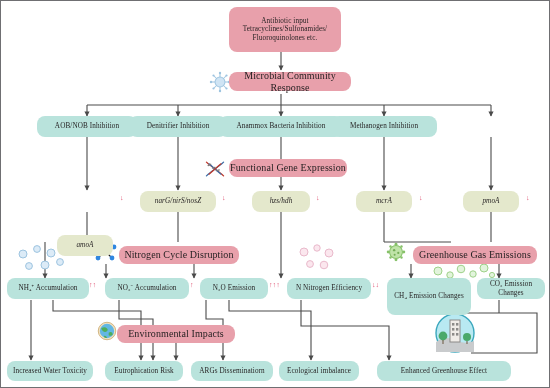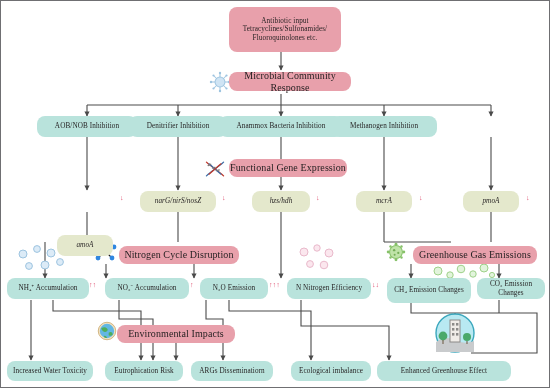--- a/index.html
+++ b/index.html
@@ -254,22 +254,22 @@
 
   <div class="node teal f7" style="left:104px;top:277px;width:84px;height:21px;">NO₂⁻ Accumulation</div>
   <span class="up f7" style="left:189px;top:280px;">↑</span>
 
   <div class="node teal f7" style="left:199px;top:277px;width:68px;height:21px;">N₂O Emission</div>
   <span class="up f7" style="left:268px;top:280px;">↑↑↑</span>
 
   <div class="node teal f7" style="left:286px;top:277px;width:84px;height:21px;">N Nitrogen Efficiency</div>
   <span class="dn f7" style="left:371px;top:280px;">↓↓</span>
 
-  <div class="node teal f7" style="left:386px;top:277px;width:84px;height:25px;">CH₄ Emission Changes</div>
+  <div class="node teal f7" style="left:386px;top:277px;width:84px;height:37px;">CH₄ Emission Changes</div>
   <div class="node teal f7" style="left:476px;top:277px;width:68px;height:21px;">CO₂ Emission Changes</div>
 
   <div class="node teal f7" style="left:6px;top:360px;width:86px;height:20px;">Increased Water Toxicity</div>
   <div class="node teal f7" style="left:104px;top:360px;width:78px;height:20px;">Eutrophication Risk</div>
   <div class="node teal f7" style="left:190px;top:360px;width:82px;height:20px;">ARGs Disseminatiorn</div>
-  <div class="node teal f7" style="left:290px;top:360px;width:80px;height:20px;">Ecological imbalance</div>
+  <div class="node teal f7" style="left:278px;top:360px;width:80px;height:20px;">Ecological imbalance</div>
   <div class="node teal f7" style="left:376px;top:360px;width:134px;height:20px;">Enhanced Greenhouse Effect</div>
 
 </div>
 
 </body></html>

